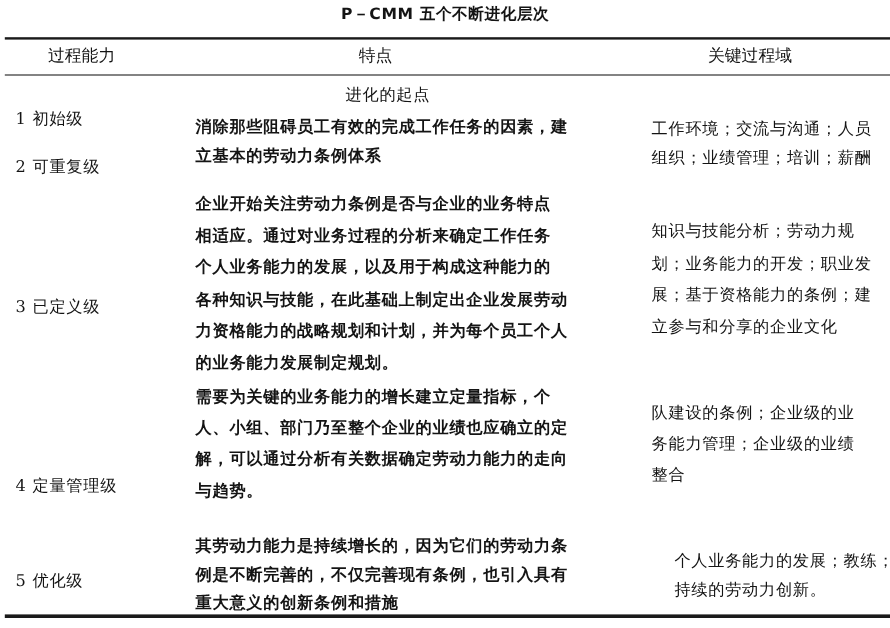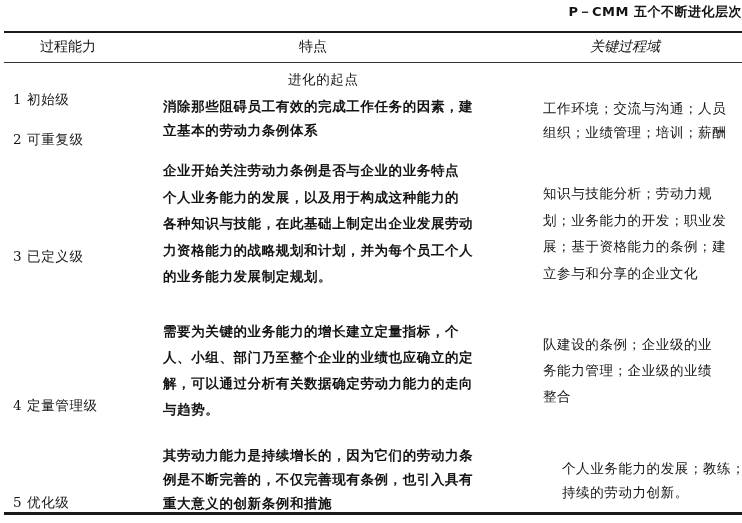--- a/index.html
+++ b/index.html
@@ -2,32 +2,32 @@
 <html><head>
 <meta charset="utf-8">
 <style>
   html, body { margin: 0; padding: 0; background: #ffffff; }
   body {
     width: 742px; height: 523px; overflow: hidden; position: relative;
     font-family: "DejaVu Serif", "Liberation Serif", serif;
     color: #141414;
   }
   .title {
-    position: absolute; left: 0; top: 3px; width: 742px; text-align: right;
+    position: absolute; left: 0; top: 3px; width: 742px; text-align: center;
     font-size: 13px; font-weight: bold; letter-spacing: 0.5px;
     font-family: "DejaVu Sans", "Liberation Sans", sans-serif;
   }
   .rule { position: absolute; left: 4px; width: 738px; background: #1a1a1a; }
   .rule.top { top: 31px; height: 2px; }
   .rule.mid { top: 62px; height: 1px; background:#333; }
   .rule.bottom { top: 512px; height: 3px; }
   .hdr { position: absolute; top: 38px; font-size: 14px; }
   .hdr.c1 { left: 40px; }
   .hdr.c2 { left: 299px; }
-  .hdr.c3 { left: 590px; font-style: italic; }
+  .hdr.c3 { left: 590px; }
 
   .cell { position: absolute; font-size: 13.5px; line-height: 24px; letter-spacing: 0.6px; }
   .lvl { left: 13px; font-size: 13.5px; margin-top: 20px; }
   .feat { left: 163px; width: 370px; font-weight: bold; }
   .kpa { left: 531px; width: 205px; margin-left: 12px; }
 </style>
 </head>
 <body>
 
 <div class="title">P－CMM 五个不断进化层次</div>
@@ -48,20 +48,21 @@
   <div>立基本的劳动力条例体系</div>
 </div>
 <div class="cell kpa" style="top:96px">
   <div>工作环境；交流与沟通；人员</div>
   <div>组织；业绩管理；培训；薪酬</div>
 </div>
 
 <div class="cell lvl" style="top:224px">3 已定义级</div>
 <div class="cell feat" style="top:157px; line-height:26.5px">
   <div>企业开始关注劳动力条例是否与企业的业务特点</div>
+  <div>相适应。通过对业务过程的分析来确定工作任务</div>
   <div>个人业务能力的发展，以及用于构成这种能力的</div>
   <div>各种知识与技能，在此基础上制定出企业发展劳动</div>
   <div>力资格能力的战略规划和计划，并为每个员工个人</div>
   <div>的业务能力发展制定规划。</div>
 </div>
 <div class="cell kpa" style="top:180px; line-height:26.5px">
   <div>知识与技能分析；劳动力规</div>
   <div>划；业务能力的开发；职业发</div>
   <div>展；基于资格能力的条例；建</div>
   <div>立参与和分享的企业文化</div>
@@ -73,21 +74,21 @@
   <div>人、小组、部门乃至整个企业的业绩也应确立的定</div>
   <div>解，可以通过分析有关数据确定劳动力能力的走向</div>
   <div>与趋势。</div>
 </div>
 <div class="cell kpa" style="top:331px; line-height:26px">
   <div>队建设的条例；企业级的业</div>
   <div>务能力管理；企业级的业绩</div>
   <div>整合</div>
 </div>
 
-<div class="cell lvl" style="top:470px">5 优化级</div>
+<div class="cell lvl" style="top:452px">5 优化级</div>
 <div class="cell feat" style="top:443px">
   <div>其劳动力能力是持续增长的，因为它们的劳动力条</div>
   <div>例是不断完善的，不仅完善现有条例，也引入具有</div>
   <div>重大意义的创新条例和措施</div>
 </div>
 <div class="cell kpa" style="top:456px; left:550px">
   <div>个人业务能力的发展；教练；</div>
   <div>持续的劳动力创新。</div>
 </div>
 

